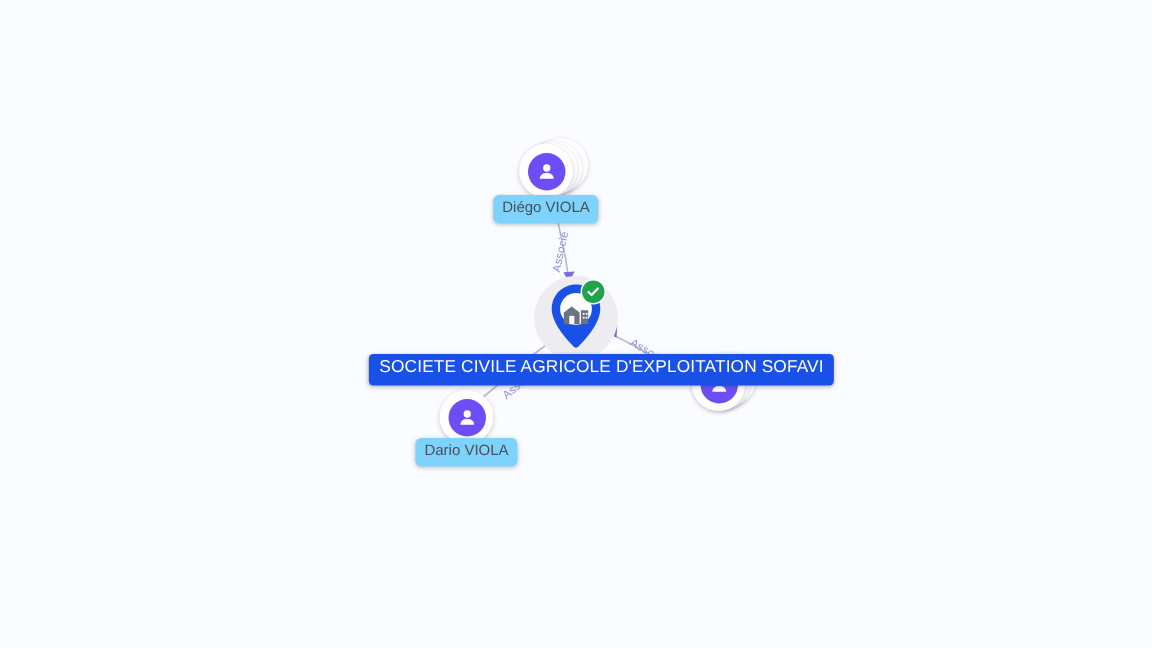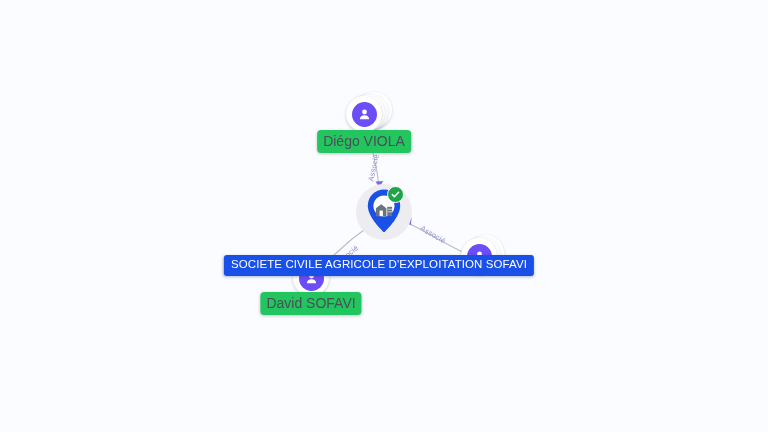--- a/index.html
+++ b/index.html
@@ -61,23 +61,23 @@
     background: #6d4df5;
     display: flex;
     align-items: center;
     justify-content: center;
   }
   .avatar-disc svg { display: block; }
 
   .node-label {
     position: absolute;
     white-space: nowrap;
-    background: #22c55e;
+    background: #7dd3fc;
     color: #4b4f57;
-    font-size: 14px;
+    font-size: 10px;
     line-height: 1;
     padding: 4px 6px 5px 6px;
     border-radius: 4px;
     box-shadow: 0 1px 3px rgba(60,64,90,0.30);
     transform: translateX(-50%);
   }
 
   
   #company-node {
     position: absolute;
@@ -203,21 +203,21 @@
   <div class="person-node" style="left:293px; top:260px;">
     <div class="avatar-ring">
       <div class="avatar-disc">
         <svg width="15" height="15" viewBox="0 0 24 24" fill="#ffffff">
           <circle cx="12" cy="8" r="3.9"></circle>
           <path d="M4.6 19.4c0-4.0 3.3-6.1 7.4-6.1s7.4 2.1 7.4 6.1z"></path>
         </svg>
       </div>
     </div>
   </div>
-  <div class="node-label" style="left:311px; top:292px;">David SOFAVI</div>
+  <div class="node-label" style="left:311px; top:292px;">Dario VIOLA</div>
 
   <div id="company-node" style="left:356px; top:184px;">
     <div class="company-halo"></div>
     <div class="company-pin">
       <svg width="38" height="46" viewBox="0 0 38 46">
         <path d="M19 1.6C10.0 1.6 2.8 8.8 2.8 17.8c0 10.6 12.0 22.6 15.1 25.6
                  a1.6 1.6 0 0 0 2.2 0C23.2 40.4 35.2 28.4 35.2 17.8
                  C35.2 8.8 28.0 1.6 19 1.6z" fill="#1850e8"></path>
         <circle cx="19" cy="18" r="10.6" fill="#ffffff"></circle>
       </svg>
@@ -233,15 +233,15 @@
         <rect x="20.6" y="13.4" width="1.6" height="1.6" fill="#ffffff"></rect>
       </svg>
     </div>
     <div class="verified-badge">
       <svg width="9" height="9" viewBox="0 0 12 12">
         <path d="M1.8 6.2 L4.5 8.9 L10.1 3.1" fill="none" stroke="#ffffff" stroke-width="2" stroke-linecap="round" stroke-linejoin="round"></path>
       </svg>
     </div>
   </div>
 
-  <div id="company-label" style="left:379px; top:236px;margin-top:19px;">SOCIETE CIVILE AGRICOLE D'EXPLOITATION SOFAVI</div>
+  <div id="company-label" style="left:401px; top:236px;">SOCIETE CIVILE AGRICOLE D'EXPLOITATION SOFAVI</div>
 
 </div>
 
 </body></html>

